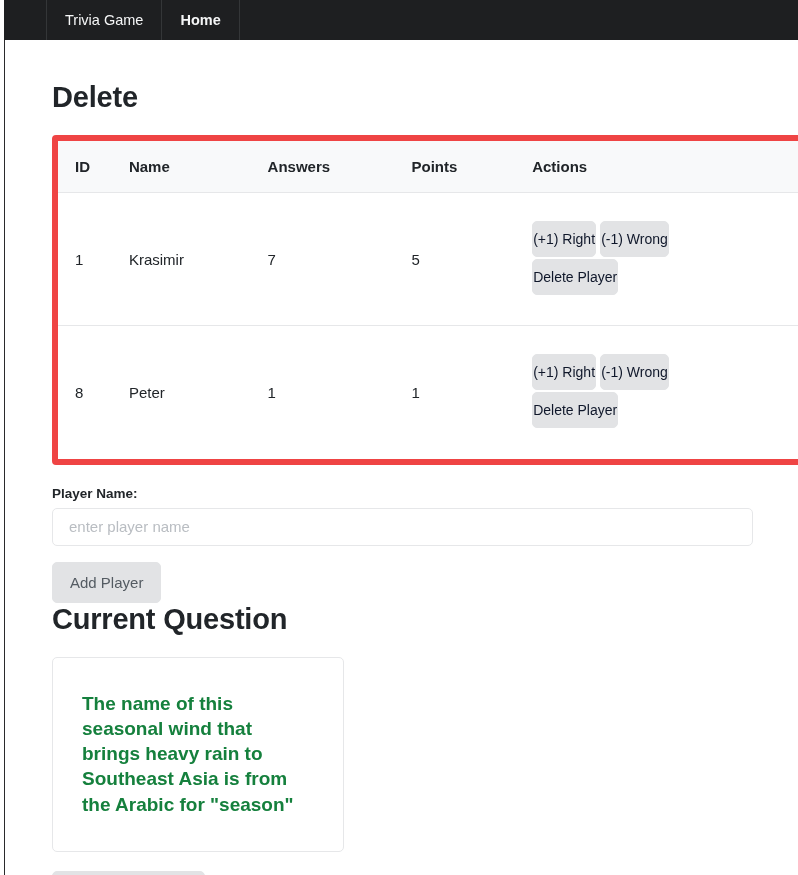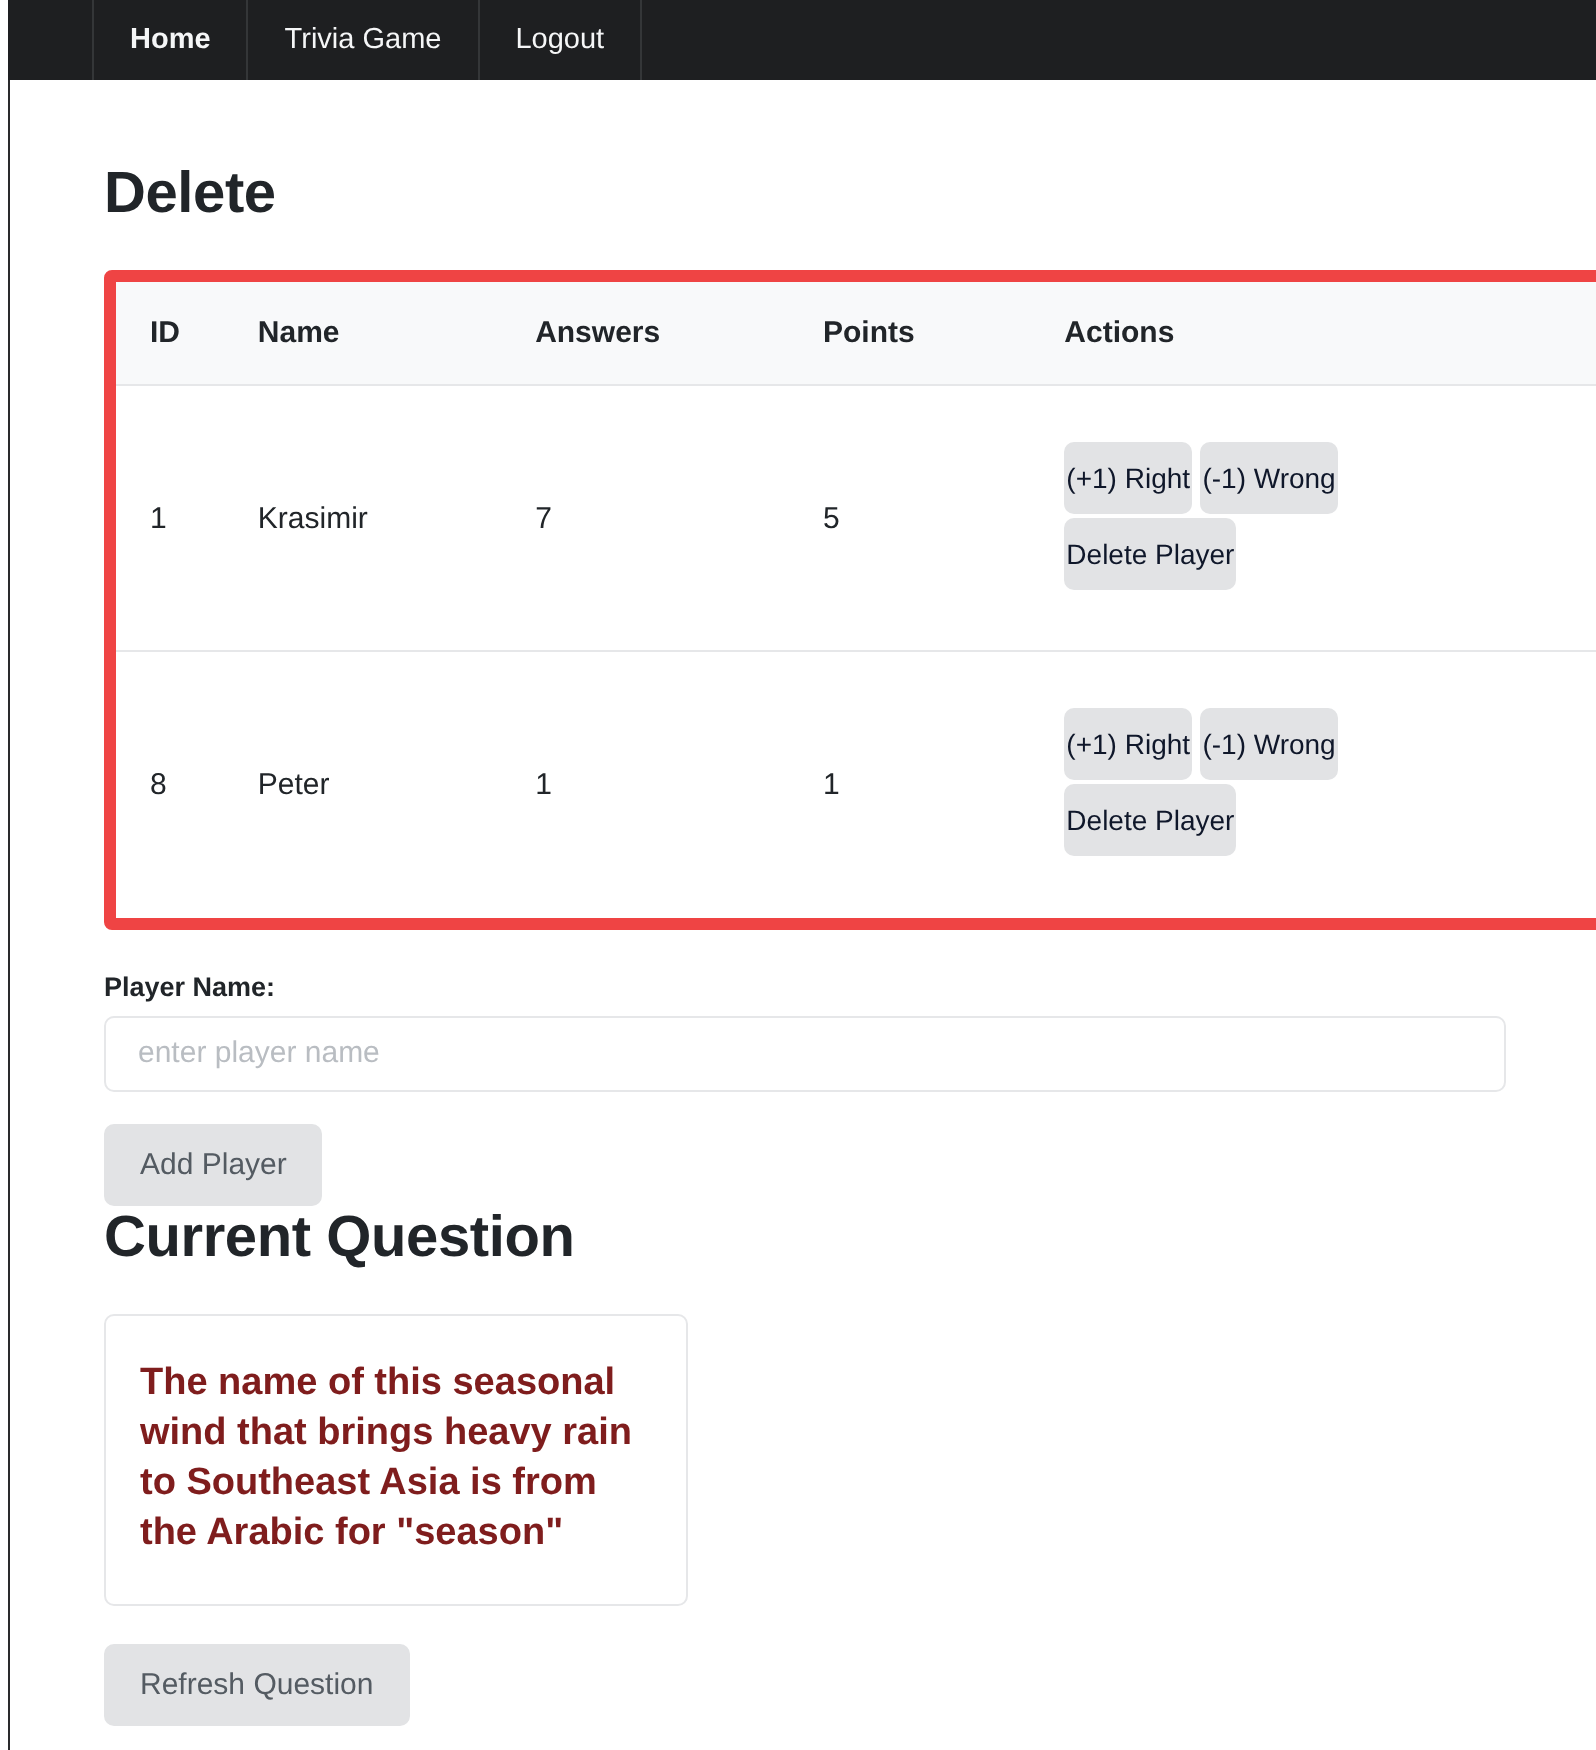--- a/index.html
+++ b/index.html
@@ -198,48 +198,45 @@
     width: 292px;
     background: #ffffff;
     border: 1px solid #e6e7e9;
     border-radius: 5px;
     padding: 21px 17px 22px 17px;
   }
   .q-text {
     font-size: 19px;
     font-weight: bold;
     line-height: 1.33;
-    color: #7f1d1d;
-    margin: 0;
+    color: #15803d;
+    margin: 12px;
   }
   .q-answer {
     margin: 14px 0 0 0;
     font-size: 14.5px;
     color: #6c757d;
     line-height: 1.3;
   }
 
   .refresh-wrap { margin-top: 19px; }
 </style>
 </head>
 <body>
 
 <div class="page-gutter"></div>
 <div class="page-rule"></div>
 
 <nav class="navbar">
   <div class="nav-spacer"></div>
+  <div class="nav-item">
+    <span>Trivia Game</span>
+  </div>
   <div class="nav-item active">
     <span>Home</span>
-  </div>
-  <div class="nav-item">
-    <span>Trivia Game</span>
-  </div>
-  <div class="nav-item">
-    <span>Logout</span>
   </div>
   <div class="nav-rest"></div>
 </nav>
 
 <main class="content">
 
   <h1 class="section-title title-players">Delete</h1>
 
   <div class="table-wrap">
     <table class="players">

